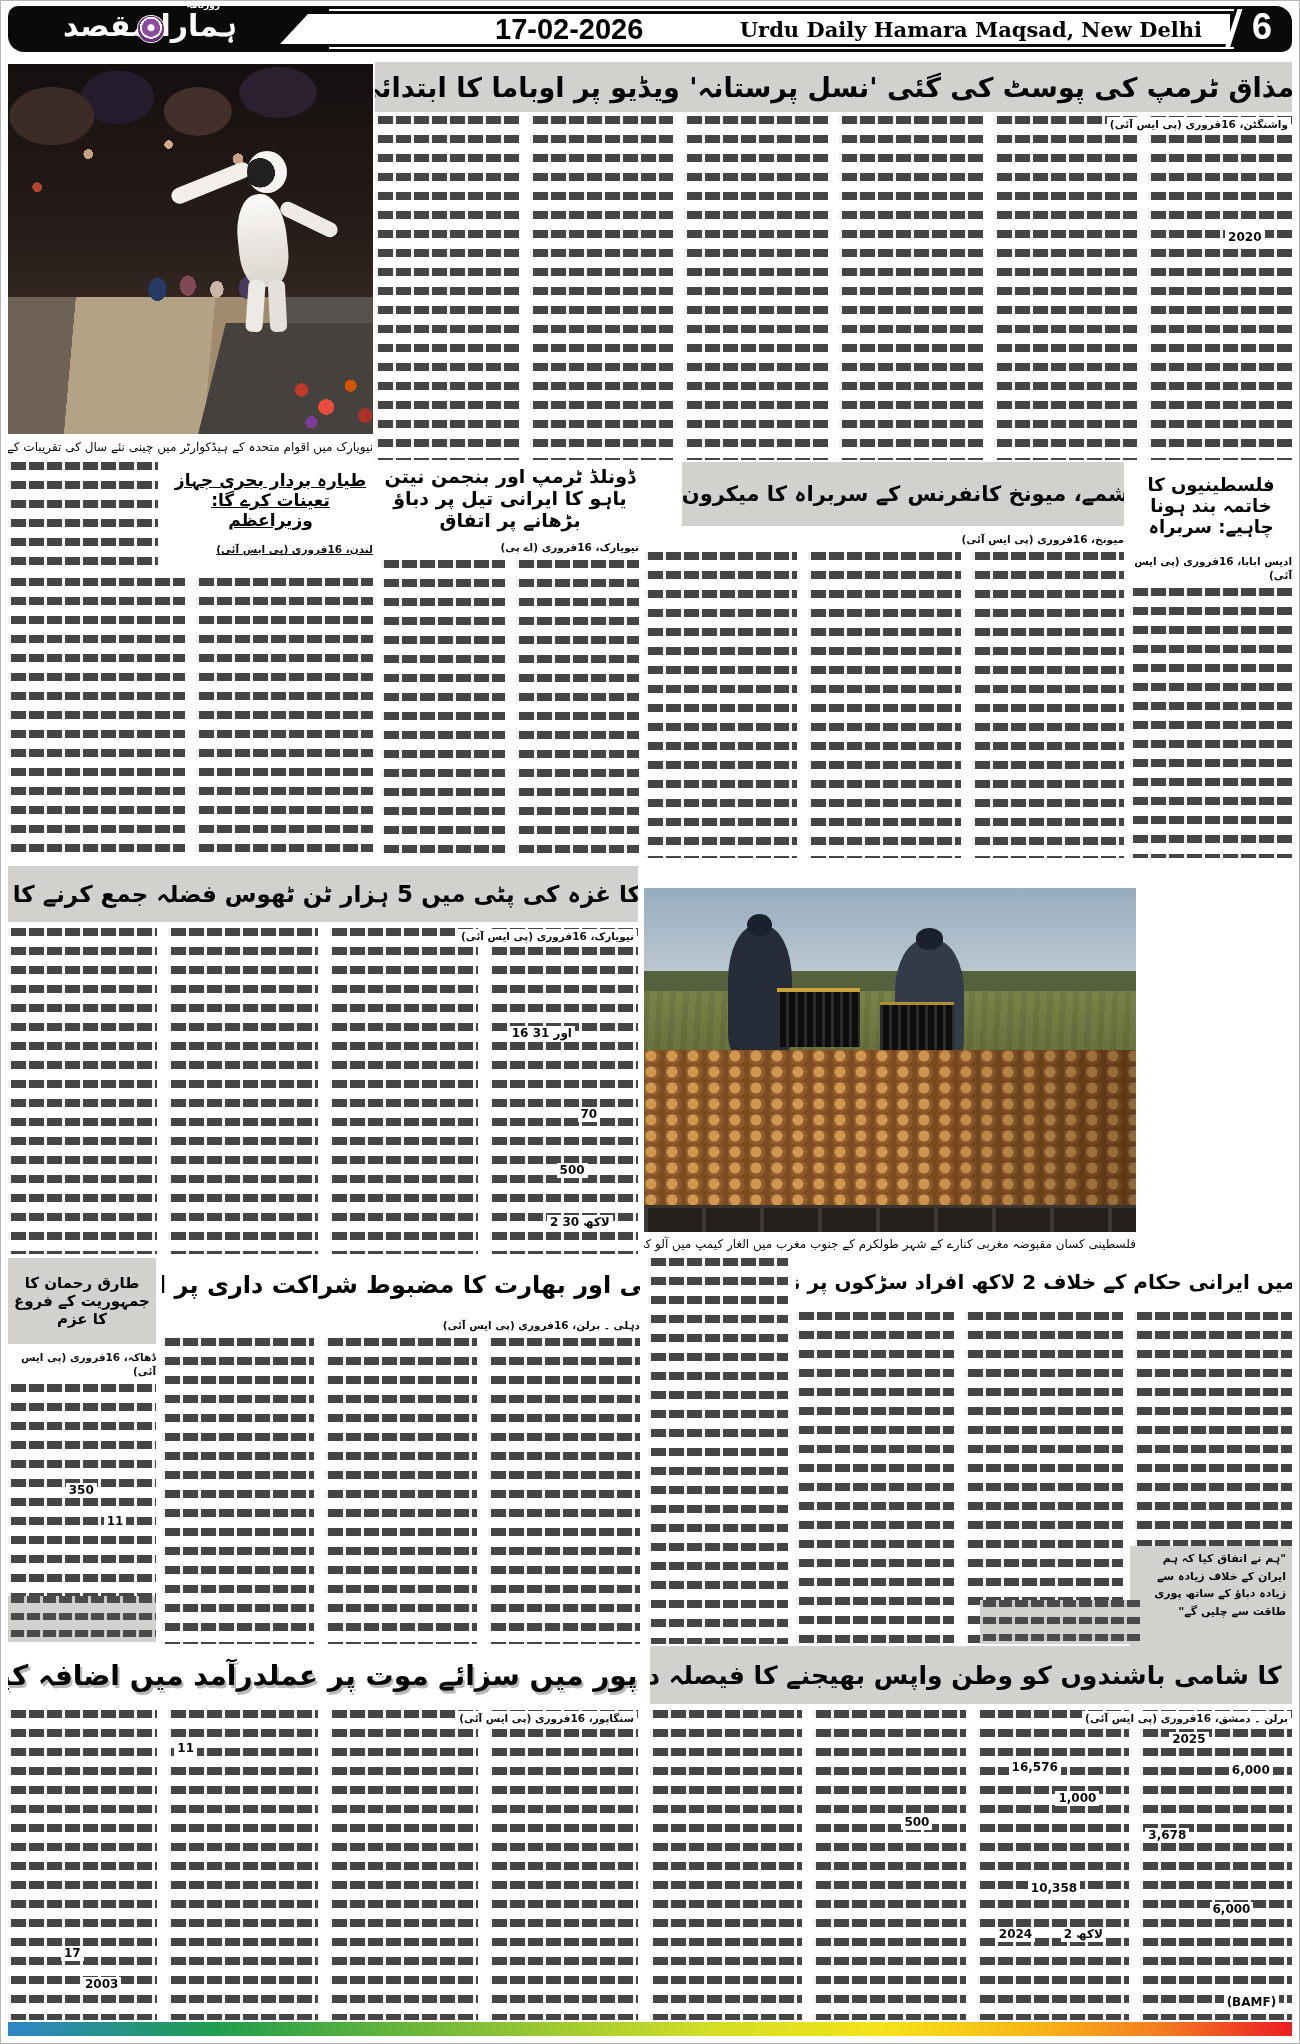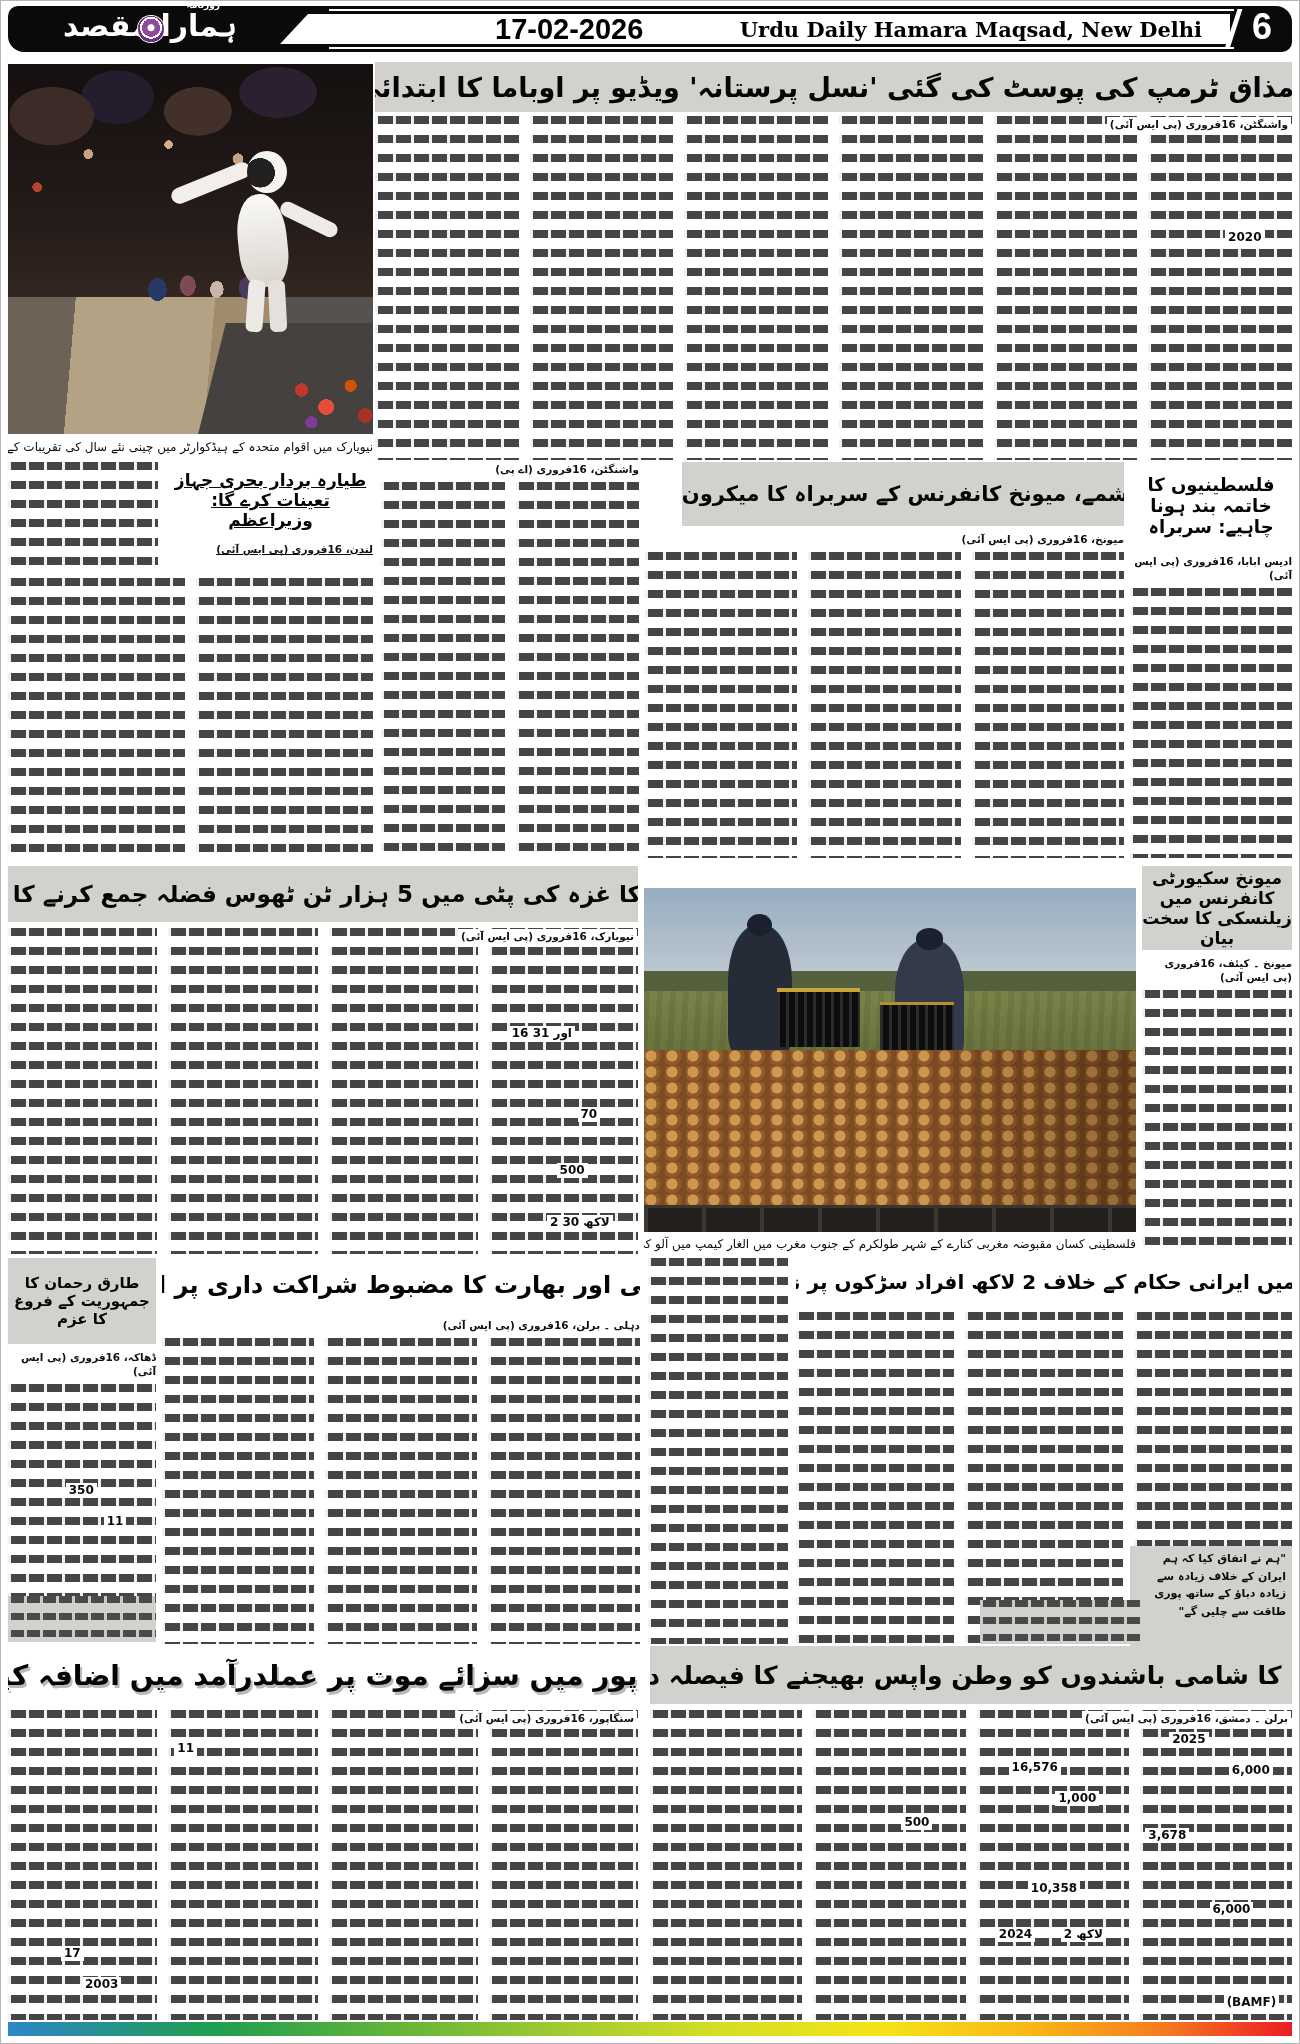--- a/index.html
+++ b/index.html
@@ -185,21 +185,22 @@
       </div>
       <div class="tx" style="flex:1;"></div>
     </div>
     <div class="cols">
       <div class="tx"></div>
       <div class="tx"></div>
     </div>
   </section>
 
   <section class="art" id="a2">
-    <div class="dl">واشنگٹن، 16فروری (اے پی)</div>
+    <div class="hl" style="font-size:19px;height:72px;">ڈونلڈ ٹرمپ اور بنجمن نیتن یاہو کا ایرانی تیل پر دباؤ بڑھانے پر اتفاق</div>
+    <div class="dl">نیویارک، 16فروری (اے پی)</div>
     <div class="cols">
       <div class="tx"></div>
       <div class="tx"></div>
     </div>
   </section>
 
   <section class="art" id="a3">
     <div class="band" style="font-size:21px;height:64px;width:442px;align-self:flex-start;white-space:nowrap;">سیاہ چشمے، میونخ کانفرنس کے سربراہ کا میکرون پر طنز</div>
     <div class="dl">میونخ، 16فروری (پی ایس آئی)</div>
     <div class="cols">
@@ -238,27 +239,20 @@
     <div class="p2-field"></div>
     <div class="p2-fig1"></div>
     <div class="p2-fig2"></div>
     <div class="p2-crate1"></div>
     <div class="p2-crate2"></div>
     <div class="p2-pile"></div>
     <div class="p2-frame"></div>
   </div>
   <div class="abs caption" id="b2cap">فلسطینی کسان مقبوضہ مغربی کنارے کے شہر طولکرم کے جنوب مغرب میں الغار کیمپ میں آلو کی کٹائی کر رہے ہیں ۔</div>
 
-  <section class="art" id="b3">
-    <div class="band" style="font-size:17px;height:84px;">میونخ سکیورٹی کانفرنس میں زیلنسکی کا سخت بیان</div>
-    <div class="dl">میونخ ۔ کیئف، 16فروری (پی ایس آئی)</div>
-    <div class="cols">
-      <div class="tx"></div>
-    </div>
-  </section>
 
   <section class="art" id="c1">
     <div class="band" style="font-size:15px;height:86px;">طارق رحمان کا جمہوریت کے فروغ کا عزم</div>
     <div class="dl">ڈھاکہ، 16فروری (پی ایس آئی)</div>
     <div class="cols">
       <span class="num" style="right:40%;top:38%;">350</span>
       <span class="num" style="right:20%;top:50%;">11</span>
       <div class="tx"></div>
     </div>
     <div class="txg" style="position:absolute;left:0;right:0;top:338px;height:46px;z-index:4;"></div>

